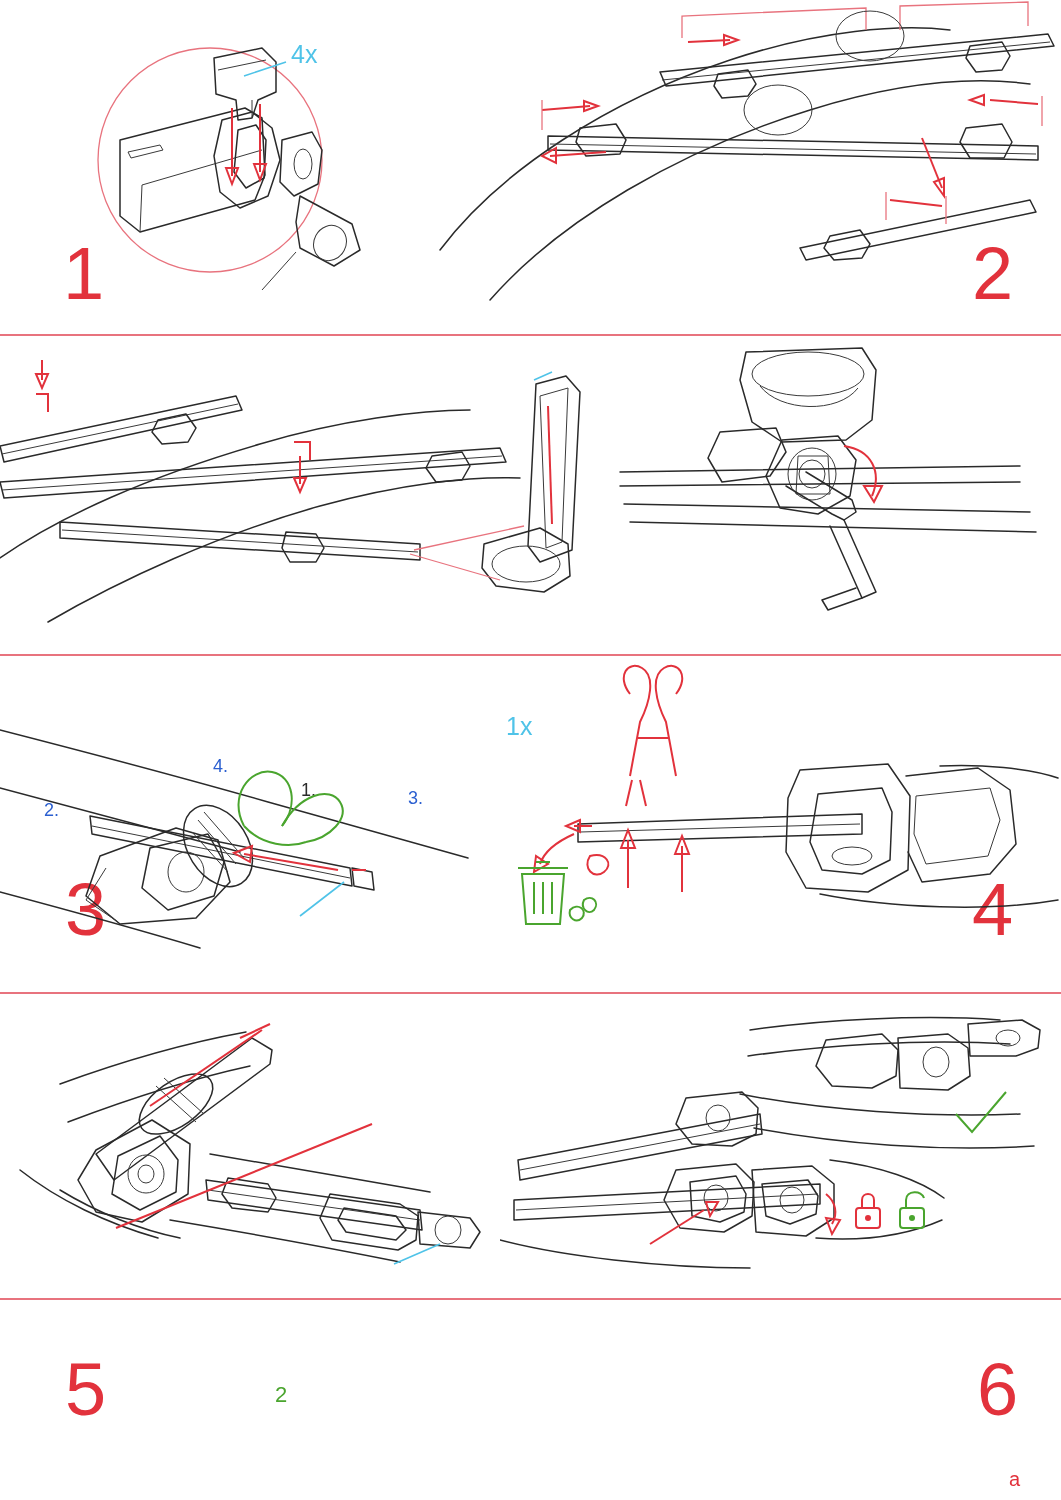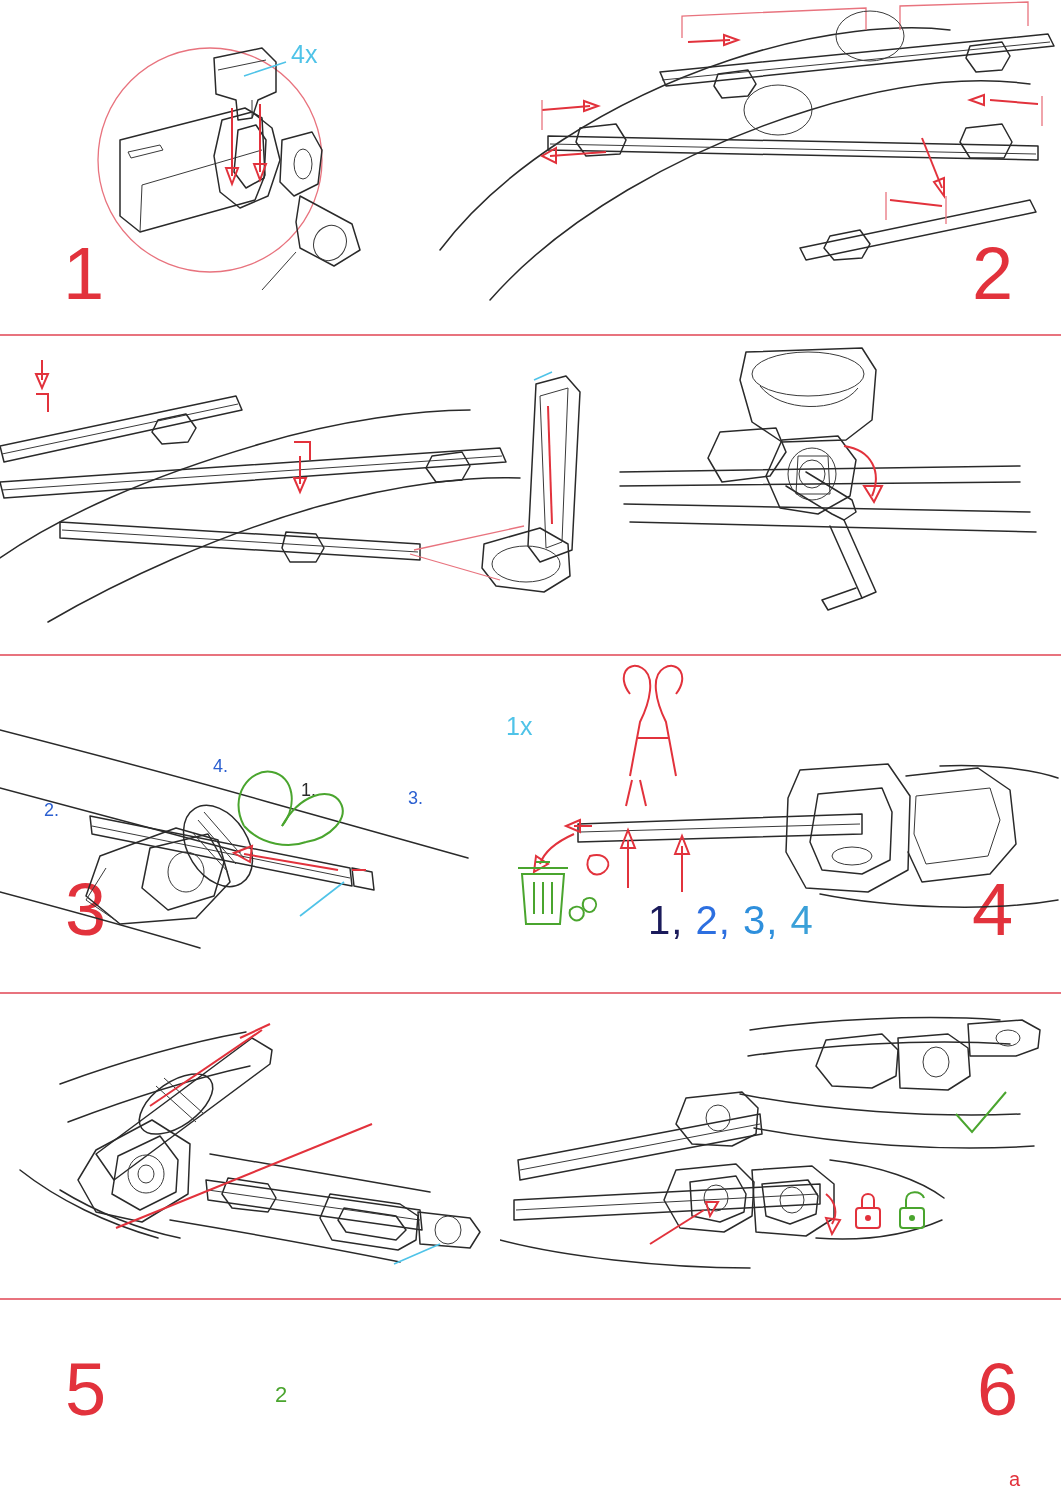--- a/index.html
+++ b/index.html
@@ -180,23 +180,20 @@
       <path class="dline" d="M24 168 L430 176"></path>
       <path class="dline" d="M30 186 L436 196"></path>
 
       <path class="dline" d="M206 136 L252 164 L256 176 L244 184 L232 178 L186 150"></path>
       <path class="dline" d="M244 184 L276 256 L262 262 L230 190"></path>
       <path class="dline" d="M262 262 L228 274 L222 264 L256 252"></path>
 
       <path class="red" d="M244 110 C272 114 282 136 272 160"></path>
       <path class="red" d="M264 150 L274 166 L282 150 Z" fill="#e2323c"></path>
     </svg>
-    <div class="seq" style="left:48px;top:562px;">
-      <span class="c1">1,</span> <span class="c2">2,</span> <span class="c3">3,</span> <span class="c4">4</span>
-    </div>
     <div class="stepnum" style="left:372px;top:537px;">4</div>
   </div>
 
   <div class="panel" style="left:0;top:656px;width:470px;height:336px;">
     <svg width="470" height="336" viewBox="0 0 470 336">
 
       <path class="dline" d="M0 74 C70 92 170 118 268 146 C340 166 420 188 468 202"></path>
       <path class="dline" d="M0 132 C60 148 150 172 240 196"></path>
       <path class="dline" d="M0 236 C60 252 140 274 200 292"></path>
 

